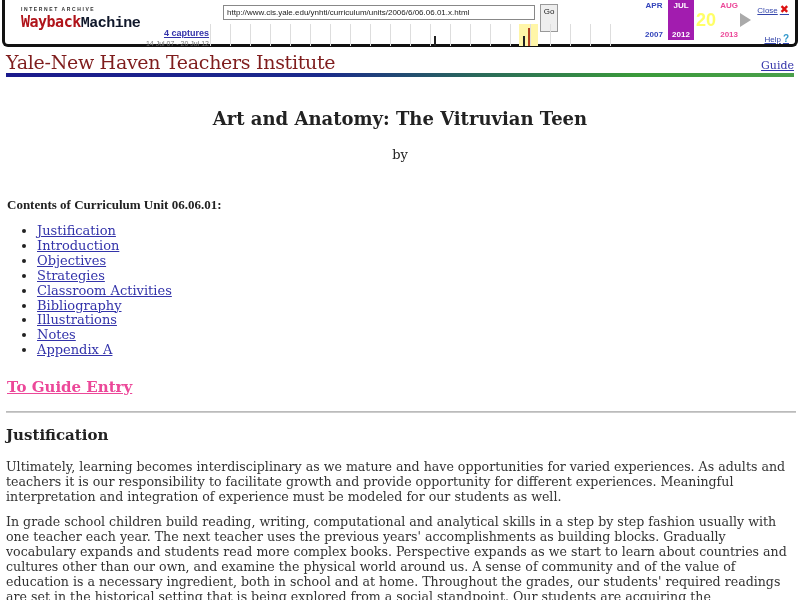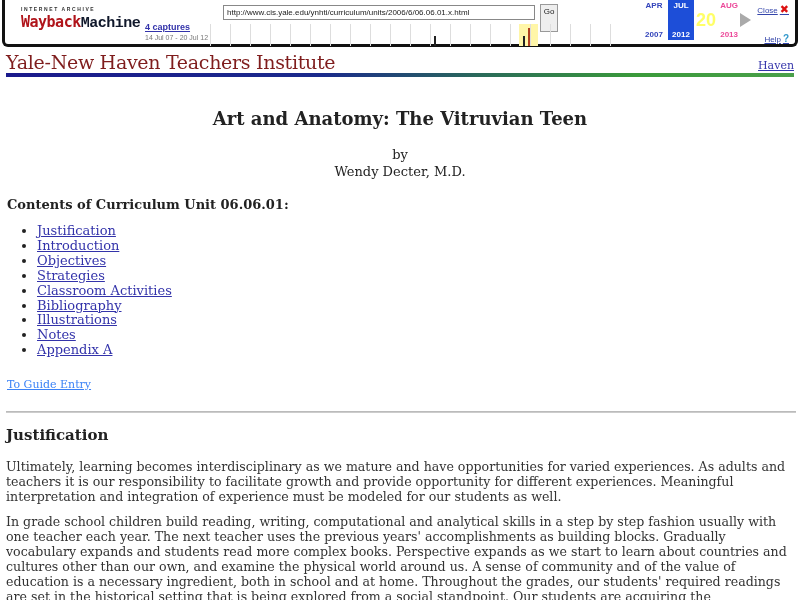--- a/index.html
+++ b/index.html
@@ -22,21 +22,21 @@
   }
   .wb-logo { position: absolute; left: 16px; top: 6px; width: 90px; height: 32px; }
   .wb-logo .ia { font-size: 5px; letter-spacing: 1.6px; color: #333; font-weight: bold; }
   .wb-logo .wm {
     margin-top: 2px; font-size: 15px; font-weight: bold; letter-spacing: -0.5px;
     font-family: "DejaVu Sans Mono", monospace;
     line-height: 16px;
   }
   .wb-logo .wm .way { color: #b0141a; }
   .wb-logo .wm .mach { color: #0f172a; font-family: Liberation Mono, monospace; }
-  .wb-captures { position: absolute; left: 140px; top: 22px; width: 64px; text-align: left; }
+  .wb-captures { position: absolute; left: 140px; top: 28px; width: 64px; text-align: right; }
   .wb-captures a { font-size: 9px; color: #3333aa; text-decoration: underline; font-weight: bold; display: block; }
   .wb-captures .range { font-size: 7px; color: #777; margin-top: 2px; display: block; }
   .wb-url {
     position: absolute; left: 218px; top: 5px; width: 312px; height: 15px;
     border: 1px solid #888; font-size: 8px; line-height: 13px; padding: 0 3px;
     color: #222; background: #fff; white-space: nowrap; overflow: hidden;
     font-family: "Liberation Sans", sans-serif;
   }
   .wb-go {
     position: absolute; left: 535px; top: 4px; width: 18px; height: 28px;
@@ -46,21 +46,21 @@
   .wb-timeline .tick { position: absolute; top: 0; width: 1px; height: 22px; background: #ddd; }
   .wb-timeline .hl { position: absolute; top: 0; left: 309px; width: 19px; height: 22px; background: #fff6a8; }
   .wb-timeline .cap { position: absolute; bottom: 0; width: 2px; background: #222; }
   .wb-timeline .cap.red { background: #b04020; }
   .wb-months { position: absolute; left: 636px; top: 0; width: 110px; height: 47px; }
   .wb-col { position: absolute; top: 0; width: 26px; height: 40px; text-align: center; font-weight: bold; }
   .wb-col .m { font-size: 8px; margin-top: 1px; display: block; }
   .wb-col .d { font-size: 18px; line-height: 20px; display: block; height: 20px; margin-left: 28px; }
   .wb-col .y { font-size: 8px; display: block; }
   .wb-col.prev { left: 0; color: #3344bb; }
-  .wb-col.cur  { left: 27px; background: #1d4ed8; color: #ffff66; }
+  .wb-col.cur  { left: 27px; background: #a21caf; color: #ffff66; }
   .wb-col.cur .m, .wb-col.cur .y { color: #fff; }
   .wb-col.next { left: 71px; color: #ec4899; text-align: right; }
   .wb-col .arrow-l { display: inline-block; width: 0; height: 0; border-top: 7px solid transparent; border-bottom: 7px solid transparent; border-right: 11px solid #3344cc; margin-top: 3px; }
   .wb-col .arrow-r { display: inline-block; width: 0; height: 0; border-top: 7px solid transparent; border-bottom: 7px solid transparent; border-left: 11px solid #aaa; margin-top: 3px; }
   .wb-close { position: absolute; right: 6px; top: 3px; font-size: 8px; color: #3344aa; text-decoration: underline; }
   .wb-close .x { color: #dd1111; font-weight: bold; font-size: 11px; text-decoration: none; margin-left: 2px; }
   .wb-help { position: absolute; right: 6px; top: 33px; font-size: 8px; color: #3344aa; text-decoration: underline; }
   .wb-help .q { color: #3399cc; font-weight: bold; font-size: 10px; text-decoration: none; margin-left: 2px; }
 
   
@@ -70,25 +70,25 @@
   .gradient-rule {
     position: absolute; left: 6px; top: 73px; width: 788px; height: 4px;
     background: linear-gradient(to right, #1a1a8c 0%, #1a2a8c 40%, #2a6a5a 60%, #3a9a3a 80%, #4aa04a 100%);
   }
 
   .title-block { position: absolute; left: 0; top: 92px; width: 800px; text-align: center; }
   .unit-title { font-size: 18px; font-weight: bold; color: #222; margin: 16px; line-height: 22px; }
   .by { font-size: 13px; margin-top: 17px; line-height: 16px; }
   .author { font-size: 13px; line-height: 17px; }
 
-  .contents-heading { position: absolute; left: 7px; top: 197px; font-size: 13px; font-weight: bold; margin: 0; }
+  .contents-heading { position: absolute; left: 7px; top: 197px; font-size: 13px; font-weight: bold; margin: 0; font-family: Liberation Serif, serif; }
   .contents-list { position: absolute; left: 7px; top: 224px; margin: 0; padding-left: 30px; list-style: disc; font-size: 13px; line-height: 14.9px; }
   .contents-list li { color: #222; }
   .contents-list a { color: #3333aa; text-decoration: underline; }
-  .guide-link { position: absolute; left: 7px; top: 378px; font-size: 11px; font-weight: normal; color: #3b82f6; text-decoration: underline; }
+  .guide-link { position: absolute; left: 7px; top: 378px; font-size: 15px; font-weight: bold; color: #ec4899; text-decoration: underline; }
 
   .hr { position: absolute; left: 6px; top: 411px; width: 790px; height: 2px; background: #ccc; border-top: 1px solid #bbb; }
 
   .section-heading { position: absolute; left: 6px; top: 426px; font-size: 15px; font-weight: bold; margin: 0; }
   .para { position: absolute; left: 6px; width: 790px; font-size: 12.6px; line-height: 15px; margin: 0; color: #333; }
   .p1 { top: 459px; }
   .p2 { top: 514px; }
 </style>
 </head>
 <body>
@@ -147,28 +147,27 @@
       <span class="d"><span class="arrow-r"></span></span>
       <span class="y">2013</span>
     </div>
   </div>
   <div class="wb-close"><span>Close</span><span class="x">✖</span></div>
   <div class="wb-help"><span>Help</span><span class="q">?</span></div>
 </div>
 
 <div class="site-header">
   <div class="site-title">Yale-New Haven Teachers Institute</div>
-  <a class="home-link">Haven</a>
+  <a class="home-link">Guide</a>
 </div>
 <div class="gradient-rule"></div>
 
 <div class="title-block">
   <h1 class="unit-title">Art and Anatomy: The Vitruvian Teen</h1>
   <div class="by">by</div>
-  <div class="author">Wendy Decter, M.D.</div>
 </div>
 
 <h3 class="contents-heading">Contents of Curriculum Unit 06.06.01:</h3>
 <ul class="contents-list">
   <li><a>Justification</a></li>
   <li><a>Introduction</a></li>
   <li><a>Objectives</a></li>
   <li><a>Strategies</a></li>
   <li><a>Classroom Activities</a></li>
   <li><a>Bibliography</a></li>

